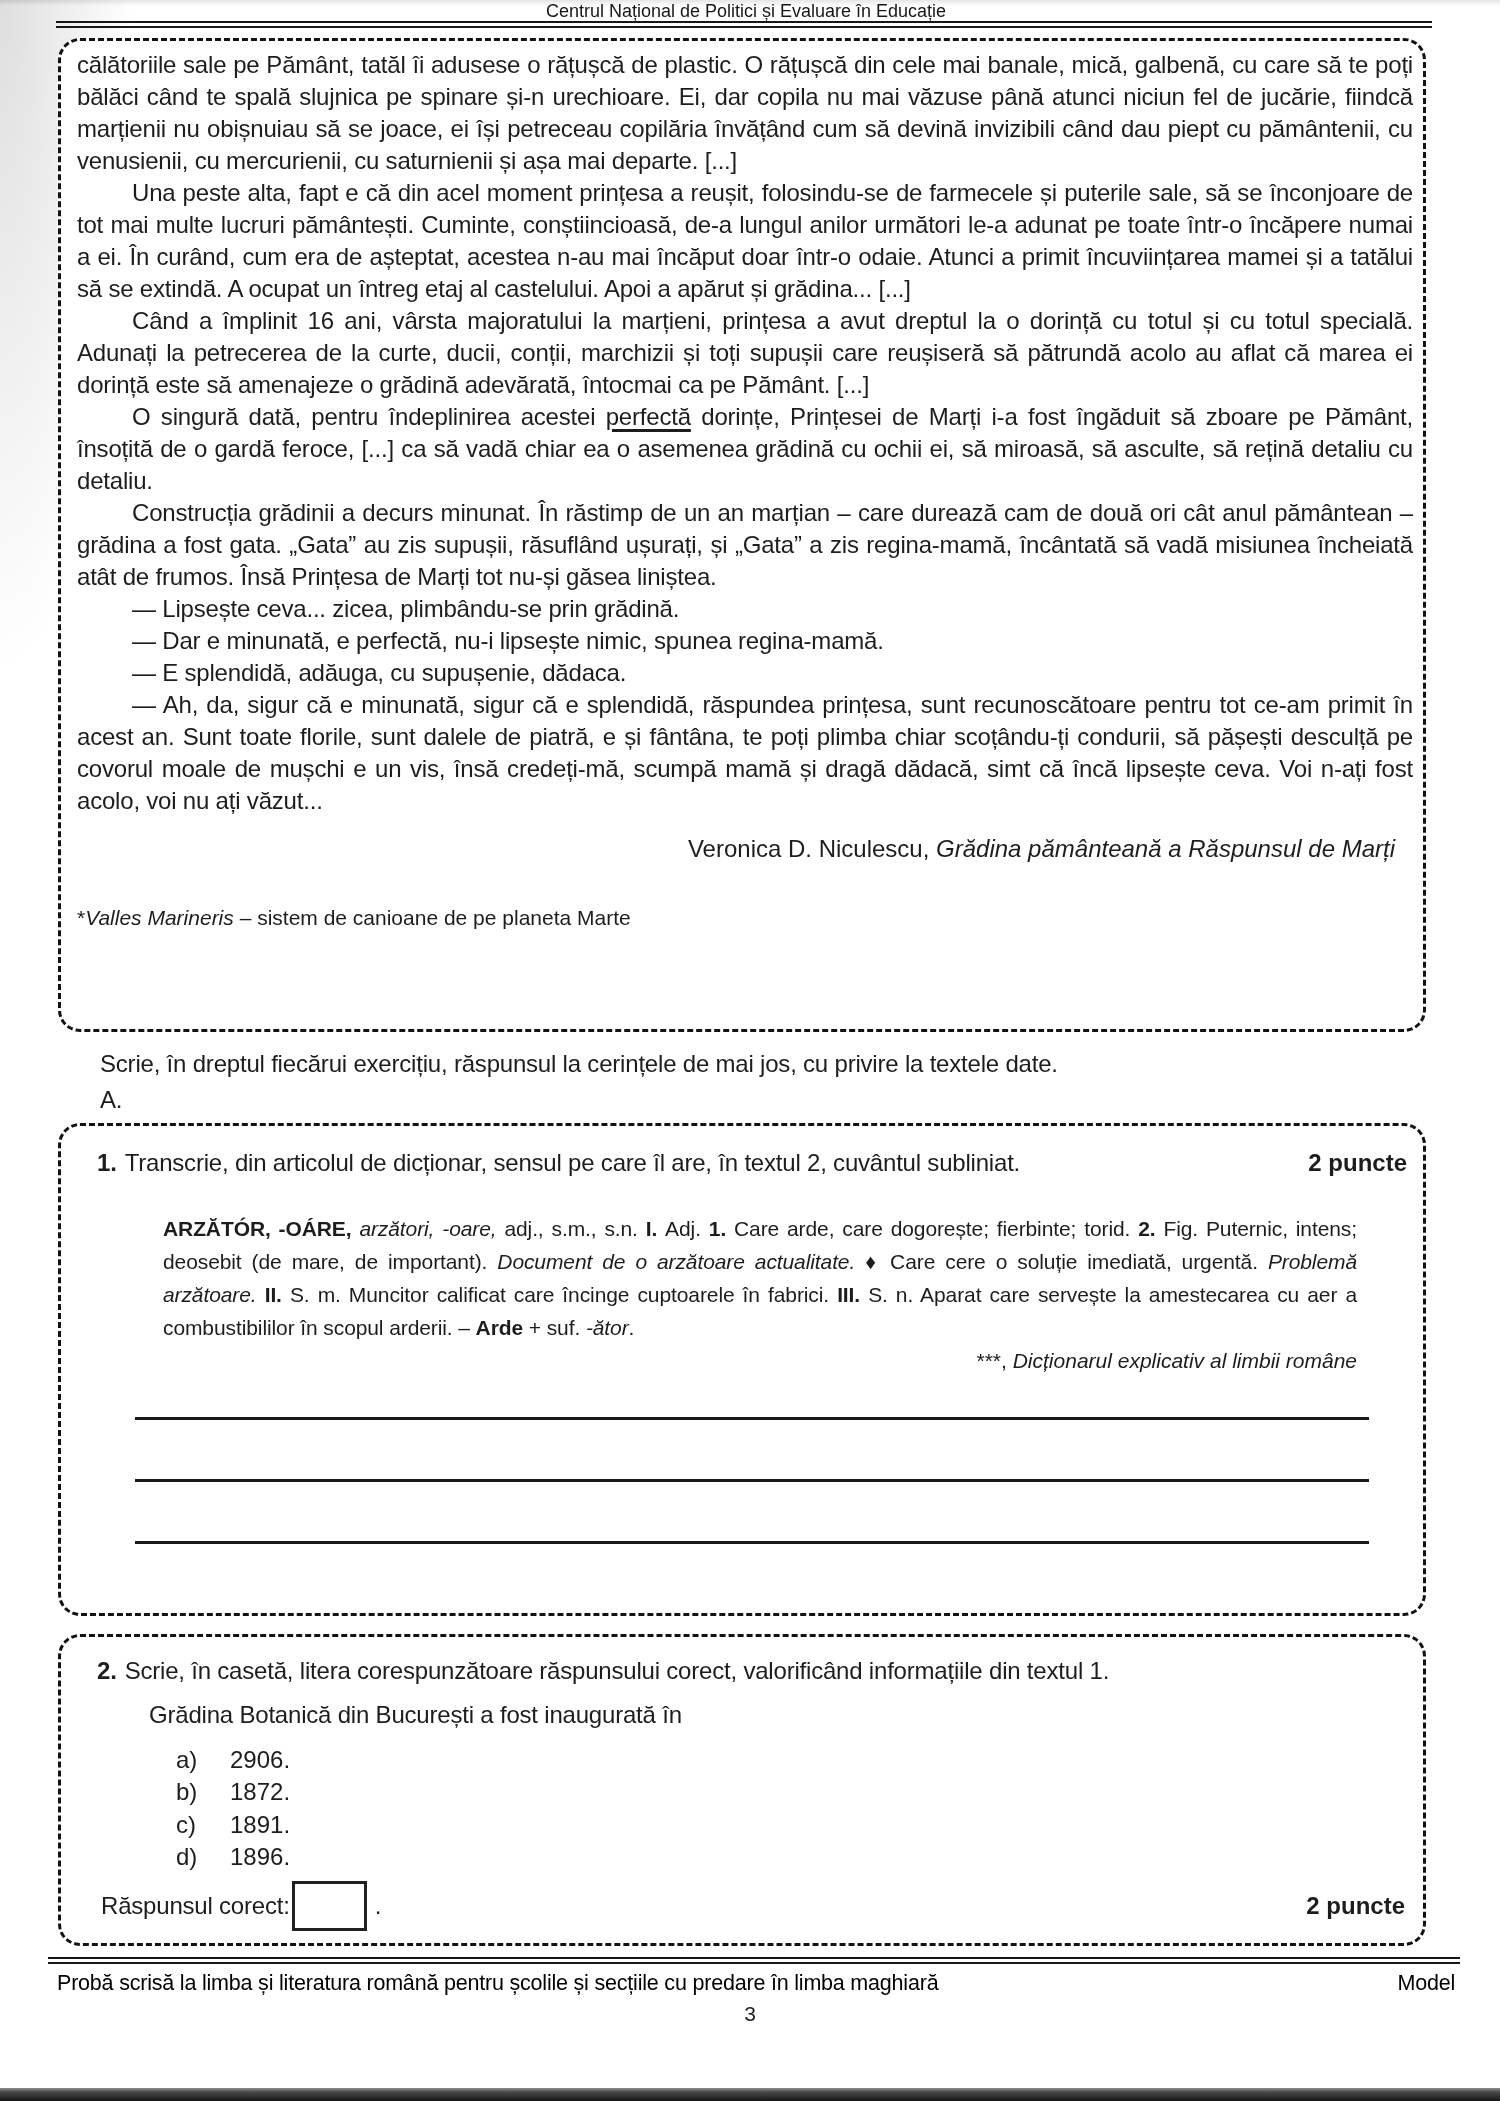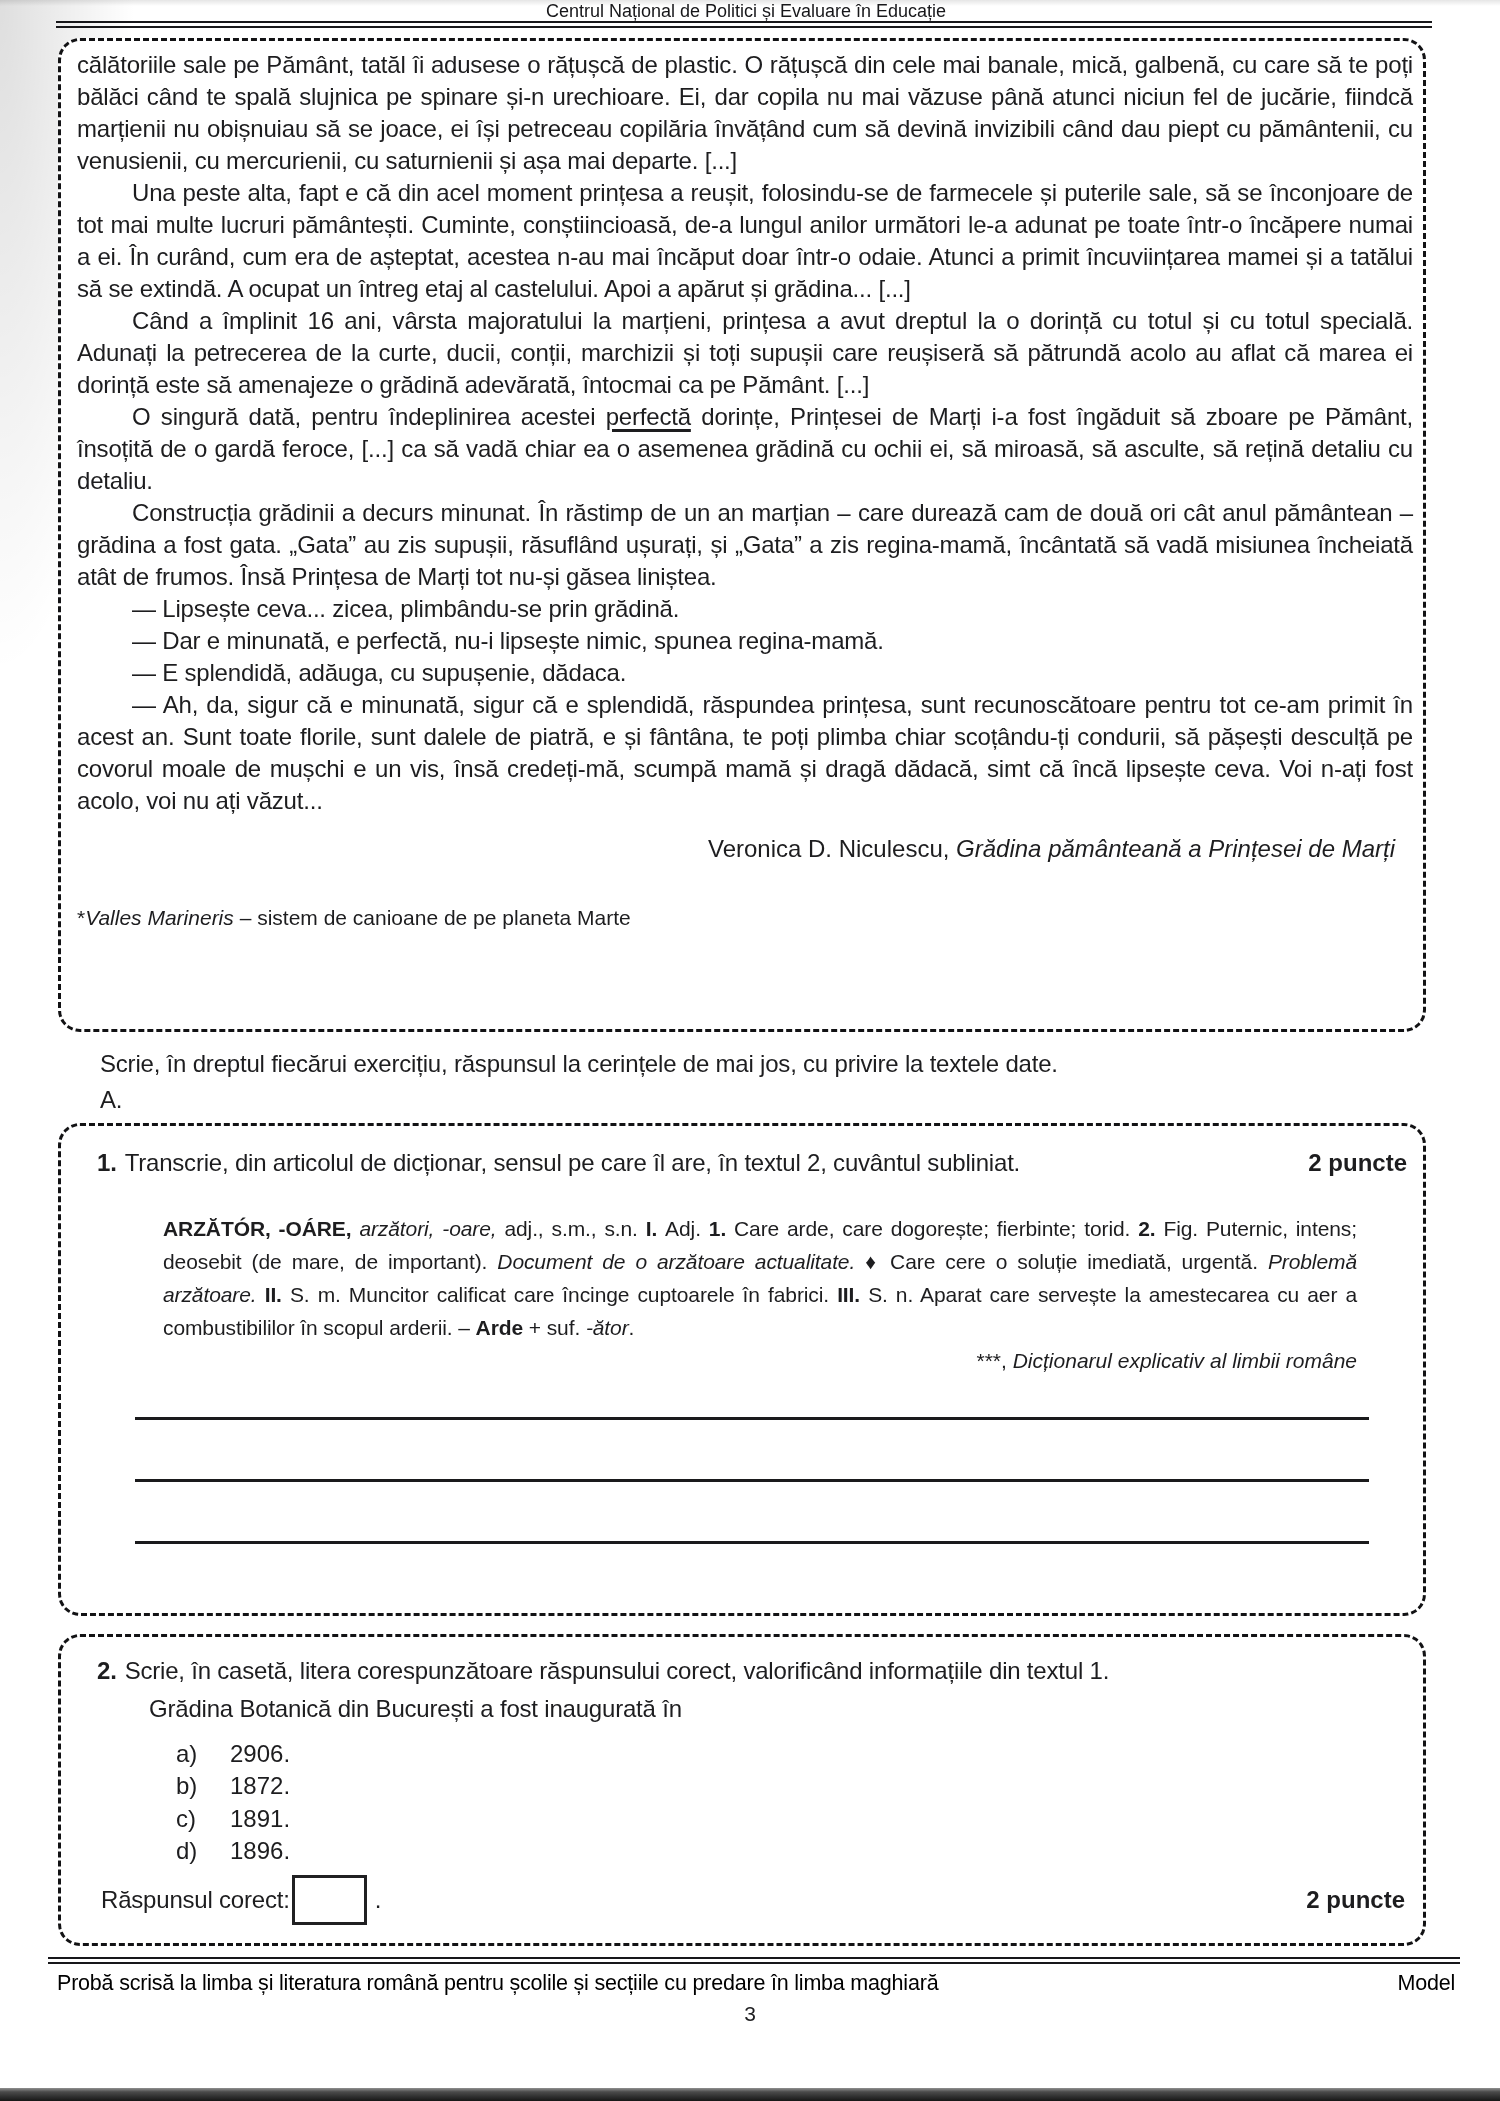--- a/index.html
+++ b/index.html
@@ -70,21 +70,21 @@
   }
   .seg-b{font-weight:bold;}
   .seg-i{font-style:italic;}
   .dict-source{margin:0 50px 0 86px;font-size:21px;line-height:33px;text-align:right;}
   .answer-line{
     height:0;border-top:3px solid #1a1a1c;
     margin:59px 38px 0 58px;
   }
   .answer-line.first{margin-top:40px;}
 
-  .stem{margin:4px 0 0 72px;font-size:24px;line-height:34px;letter-spacing:-0.2px;}
+  .stem{margin:10px 0 0 72px;font-size:24px;line-height:34px;letter-spacing:-0.2px;}
   .options{margin:12px 0 0 99px;}
   .option{display:flex;font-size:24px;line-height:32.3px;}
   .olabel{width:54px;}
   .answer-row{display:flex;align-items:center;margin:8px 0 0 24px;}
   .answer-box{
     display:inline-block;width:69px;height:44px;
     border:3px solid #202022;background:#fff;margin-left:2px;
   }
   .answer-label{font-size:24px;letter-spacing:-0.2px;}
   .answer-dot{font-size:24px;margin-left:8px;}
@@ -121,21 +121,21 @@
   <div class="dashed-box textbox">
     <p class="para">călătoriile sale pe Pământ, tatăl îi adusese o rățușcă de plastic. O rățușcă din cele mai banale, mică, galbenă, cu care să te poți bălăci când te spală slujnica pe spinare și-n urechioare. Ei, dar copila nu mai văzuse până atunci niciun fel de jucărie, fiindcă marțienii nu obișnuiau să se joace, ei își petreceau copilăria învățând cum să devină invizibili când dau piept cu pământenii, cu venusienii, cu mercurienii, cu saturnienii și așa mai departe. [...]</p>
     <p class="para indent">Una peste alta, fapt e că din acel moment prințesa a reușit, folosindu-se de farmecele și puterile sale, să se înconjoare de tot mai multe lucruri pământești. Cuminte, conștiincioasă, de-a lungul anilor următori le-a adunat pe toate într-o încăpere numai a ei. În curând, cum era de așteptat, acestea n-au mai încăput doar într-o odaie. Atunci a primit încuviințarea mamei și a tatălui să se extindă. A ocupat un întreg etaj al castelului. Apoi a apărut și grădina... [...]</p>
     <p class="para indent">Când a împlinit 16 ani, vârsta majoratului la marțieni, prințesa a avut dreptul la o dorință cu totul și cu totul specială. Adunați la petrecerea de la curte, ducii, conții, marchizii și toți supușii care reușiseră să pătrundă acolo au aflat că marea ei dorință este să amenajeze o grădină adevărată, întocmai ca pe Pământ. [...]</p>
     <p class="para indent"><span>O singură dată, pentru îndeplinirea acestei </span><span class="u">perfectă</span><span> dorințe, Prințesei de Marți i-a fost îngăduit să zboare pe Pământ, însoțită de o gardă feroce, [...] ca să vadă chiar ea o asemenea grădină cu ochii ei, să miroasă, să asculte, să rețină detaliu cu detaliu.</span></p>
     <p class="para indent">Construcția grădinii a decurs minunat. În răstimp de un an marțian – care durează cam de două ori cât anul pământean – grădina a fost gata. „Gata” au zis supușii, răsuflând ușurați, și „Gata” a zis regina-mamă, încântată să vadă misiunea încheiată atât de frumos. Însă Prințesa de Marți tot nu-și găsea liniștea.</p>
     <p class="para indent">— Lipsește ceva... zicea, plimbându-se prin grădină.</p>
     <p class="para indent">— Dar e minunată, e perfectă, nu-i lipsește nimic, spunea regina-mamă.</p>
     <p class="para indent">— E splendidă, adăuga, cu supușenie, dădaca.</p>
     <p class="para indent">— Ah, da, sigur că e minunată, sigur că e splendidă, răspundea prințesa, sunt recunoscătoare pentru tot ce-am primit în acest an. Sunt toate florile, sunt dalele de piatră, e și fântâna, te poți plimba chiar scoțându-ți condurii, să pășești desculță pe covorul moale de mușchi e un vis, însă credeți-mă, scumpă mamă și dragă dădacă, simt că încă lipsește ceva. Voi n-ați fost acolo, voi nu ați văzut...</p>
-    <p class="attribution"><span>Veronica D. Niculescu, </span><span class="i">Grădina pământeană a Prințesei de Marți</span></p>
+    <p class="attribution"><span>Veronica D. Niculescu, </span><span class="i">Grădina pământeană a Răspunsul de Marți</span></p>
     <p class="footnote"><span>*</span><span class="i">Valles Marineris</span><span> – sistem de canioane de pe planeta Marte</span></p>
   </div>
 
   <div class="instruction-wrap">
     <p>Scrie, în dreptul fiecărui exercițiu, răspunsul la cerințele de mai jos, cu privire la textele date.</p>
     <p>A.</p>
   </div>
 
   <div class="dashed-box ex1">
     <div class="ex-row">

